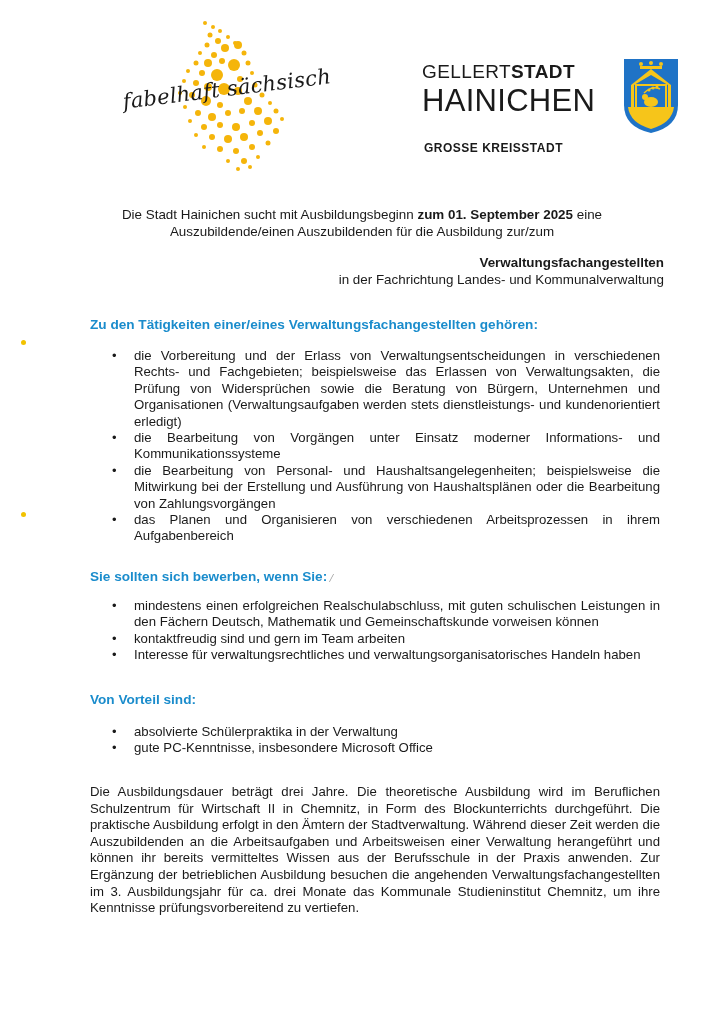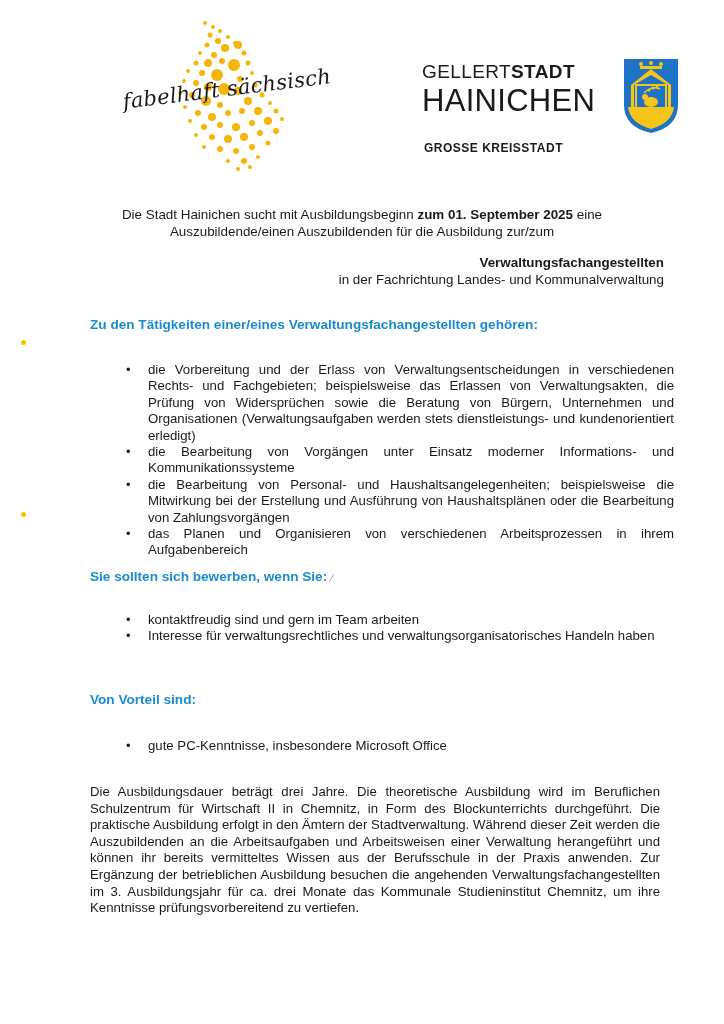--- a/index.html
+++ b/index.html
@@ -10,21 +10,21 @@
   .script-text { position:absolute; left:12px; top:62px; font-family:"DejaVu Serif", serif; font-style:italic; font-size:21px; color:#1a1a1a; transform:rotate(-7deg); letter-spacing:0.3px; white-space:nowrap; }
   .brand { left:422px; top:60px; }
   .brand-line1 { font-family:"Liberation Sans", sans-serif; font-size:19px; letter-spacing:0.4px; line-height:24px; color:#1a1a1a; }
   .brand-line1 b { font-weight:700; }
   .brand-line2 { font-family:"Liberation Sans", sans-serif; font-size:31px; line-height:34px; color:#1a1a1a; letter-spacing:0.3px; }
   .brand-sub { left:424px; top:141px; font-size:12px; font-weight:700; letter-spacing:0.5px; color:#1a1a1a; }
   .crest { left:622px; top:55px; width:58px; height:80px; }
   .intro { left:60px; width:604px; top:206px; text-align:center; font-size:13.4px; line-height:17px; }
   .title-block { left:60px; width:604px; top:254px; text-align:right; font-size:13.4px; line-height:17px; }
   .h2 { left:90px; color:#1a8ccc; font-weight:700; font-size:13.6px; }
-  ul.blist { position:absolute; left:90px; width:570px; margin:14px; padding:0; list-style:none; font-size:13.2px; line-height:16.4px; }
+  ul.blist { position:absolute; left:90px; width:570px; margin:0; padding:0; list-style:none; font-size:13.2px; line-height:16.4px; }
   ul.blist li { position:relative; padding-left:44px; text-align:justify; }
   ul.blist li::before { content:"\2022"; position:absolute; left:22px; top:0; font-size:13px; }
   .para { left:90px; width:570px; top:784px; font-size:13.2px; line-height:16.6px; text-align:justify; }
   .marker-dot { width:5px; height:5px; border-radius:50%; background:#f2c200; }
   .tick { left:331px; top:573px; font-size:10px; color:#999; }
 </style>
 </head>
 <body>
 
 <div class="abs logo-left">
@@ -140,25 +140,27 @@
 <ul class="blist" style="top:348px; width:570px">
   <li>die Vorbereitung und der Erlass von Verwaltungsentscheidungen in verschiedenen Rechts- und Fachgebieten; beispielsweise das Erlassen von Verwaltungsakten, die Prüfung von Widersprüchen sowie die Beratung von Bürgern, Unternehmen und Organisationen (Verwaltungsaufgaben werden stets dienstleistungs- und kundenorientiert erledigt)</li>
   <li>die Bearbeitung von Vorgängen unter Einsatz moderner Informations- und Kommunikationssysteme</li>
   <li>die Bearbeitung von Personal- und Haushaltsangelegenheiten; beispielsweise die Mitwirkung bei der Erstellung und Ausführung von Haushaltsplänen oder die Bearbeitung von Zahlungsvorgängen</li>
   <li>das Planen und Organisieren von verschiedenen Arbeitsprozessen in ihrem Aufgabenbereich</li>
 </ul>
 
 <div class="abs h2" style="top:569px">Sie sollten sich bewerben, wenn Sie:</div>
 <div class="abs tick">⁄</div>
 <ul class="blist" style="top:598px">
+  <li>mindestens einen erfolgreichen Realschulabschluss, mit guten schulischen Leistungen in den Fächern Deutsch, Mathematik und Gemeinschaftskunde vorweisen können</li>
   <li>kontaktfreudig sind und gern im Team arbeiten</li>
   <li>Interesse für verwaltungsrechtliches und verwaltungsorganisatorisches Handeln haben</li>
 </ul>
 
 <div class="abs h2" style="top:692px">Von Vorteil sind:</div>
 <ul class="blist" style="top:724px">
+  <li>absolvierte Schülerpraktika in der Verwaltung</li>
   <li>gute PC-Kenntnisse, insbesondere Microsoft Office</li>
 </ul>
 
 <div class="abs para">Die Ausbildungsdauer beträgt drei Jahre. Die theoretische Ausbildung wird im Beruflichen Schulzentrum für Wirtschaft II in Chemnitz, in Form des Blockunterrichts durchgeführt. Die praktische Ausbildung erfolgt in den Ämtern der Stadtverwaltung. Während dieser Zeit werden die Auszubildenden an die Arbeitsaufgaben und Arbeitsweisen einer Verwaltung herangeführt und können ihr bereits vermitteltes Wissen aus der Berufsschule in der Praxis anwenden. Zur Ergänzung der betrieblichen Ausbildung besuchen die angehenden Verwaltungsfachangestellten im 3. Ausbildungsjahr für ca. drei Monate das Kommunale Studieninstitut Chemnitz, um ihre Kenntnisse prüfungsvorbereitend zu vertiefen.</div>
 
 <div class="abs marker-dot" style="left:21px; top:340px"></div>
 <div class="abs marker-dot" style="left:21px; top:512px"></div>
 
 </body></html>

